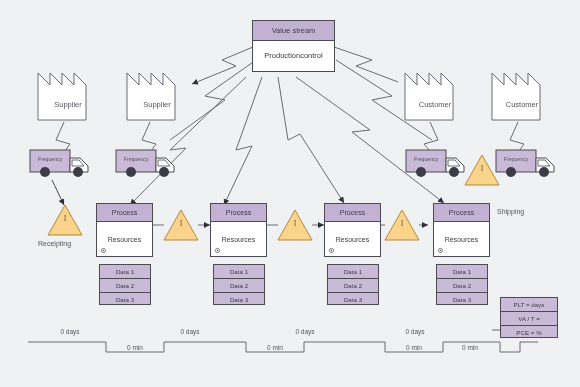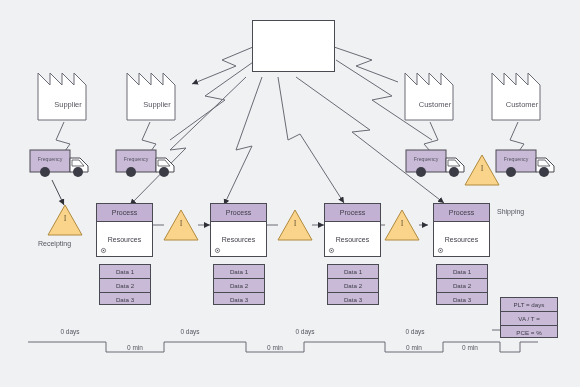--- a/index.html
+++ b/index.html
@@ -170,20 +170,26 @@
     <line x1="312" y1="225" x2="324" y2="225" stroke="#6a6a74" stroke-width="1" marker-end="url(#ah)"></line>
     <line x1="381" y1="225" x2="385" y2="225" stroke="#6a6a74" stroke-width="1"></line>
     <line x1="419" y1="225" x2="428" y2="225" stroke="#6a6a74" stroke-width="1" marker-end="url(#ah)"></line>
 
     <path d="M28,342 L106,342 L106,352 L164,352 L164,342 L246,342 L246,352 L304,352 L304,342
              L385,342 L385,352 L443,352 L443,342 L500,342 L500,352 L520,352 L520,342 L538,342" fill="none" stroke="#6a6a74" stroke-width="1"></path>
     <line x1="492" y1="330" x2="500" y2="330" stroke="#6a6a74" stroke-width="1"></line>
   </svg>
 
   <div class="node ctrl" style="left:252px;top:20px;width:83px;height:52px;">
+    <div class="hdr">Value stream</div>
+    <div class="bdy">
+      <span>Production</span>
+        <br>
+      <span>control</span>
+    </div>
   </div>
 
   <div class="node factory" style="left:38px;top:73px;width:48px;height:47px;">
     <div class="flabel">Supplier</div>
   </div>
   <div class="node factory" style="left:127px;top:73px;width:48px;height:47px;">
     <div class="flabel">Supplier</div>
   </div>
   <div class="node factory" style="left:405px;top:73px;width:48px;height:47px;">
     <div class="flabel">Customer</div>

